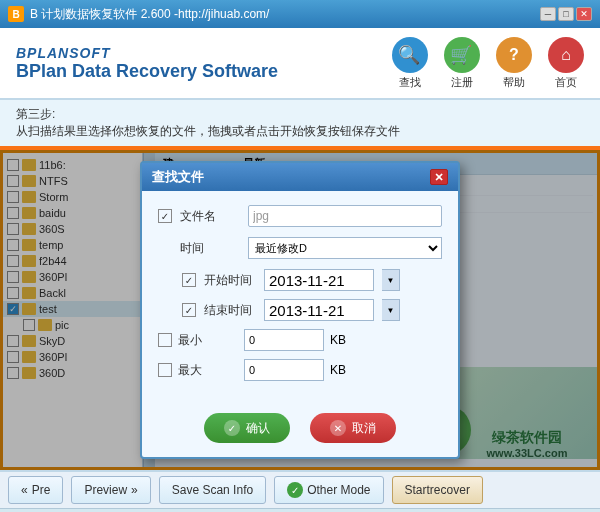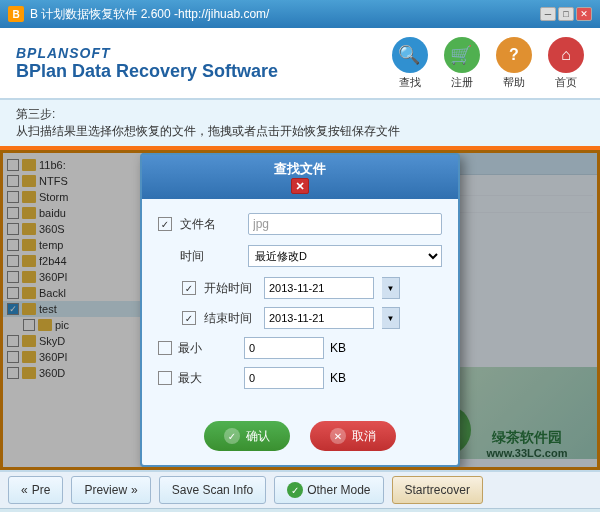--- a/index.html
+++ b/index.html
@@ -279,21 +279,20 @@
     }
     .modal-title-bar {
       background: linear-gradient(to bottom, #5090d0, #3070b0);
       color: white;
       padding: 5px 10px;
       display: flex;
       align-items: center;
       justify-content: space-between;
       font-size: 13px;
       font-weight: bold;
-      flex-direction: column;
     }
     .modal-close-btn {
       width: 18px; height: 16px;
       background: #cc3030;
       border: 1px solid #aa2020;
       border-radius: 2px;
       color: white;
       font-size: 11px;
       display: flex; align-items: center; justify-content: center;
       cursor: pointer;
@@ -352,21 +351,21 @@
     .modal-sublabel {
       font-size: 12px;
       color: #333;
       min-width: 52px;
     }
     .modal-date-input {
       width: 110px;
       height: 22px;
       border: 1px solid #a0b8d0;
       background: white;
-      font-size: 11px;
+      font-size: 15px;
       padding: 0 4px;
     }
     .modal-date-arrow {
       width: 18px; height: 22px;
       background: #d0e0f0;
       border: 1px solid #a0b8d0;
       border-left: none;
       display: flex; align-items: center; justify-content: center;
       font-size: 8px;
       cursor: pointer;

